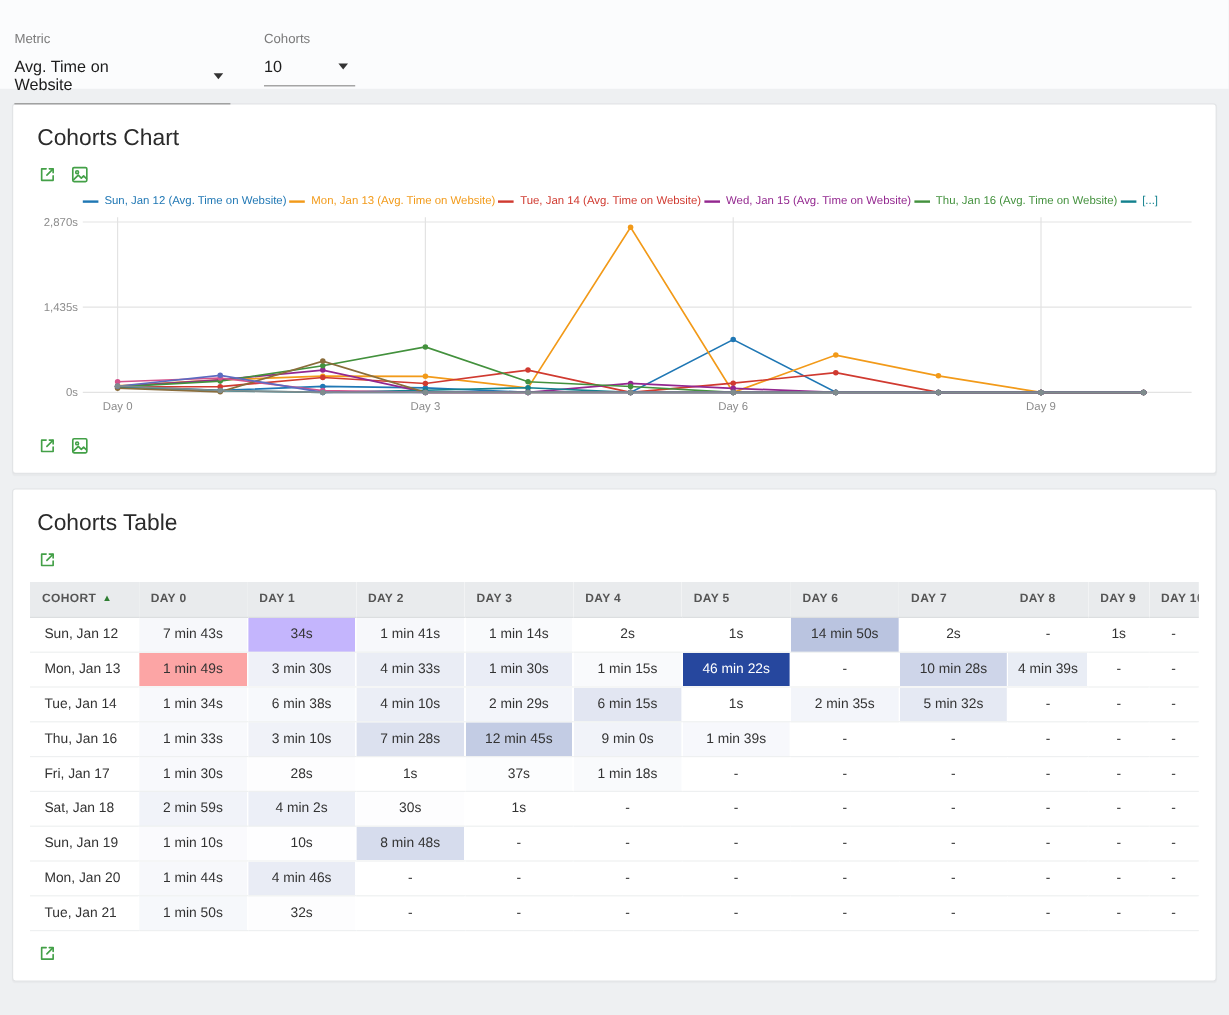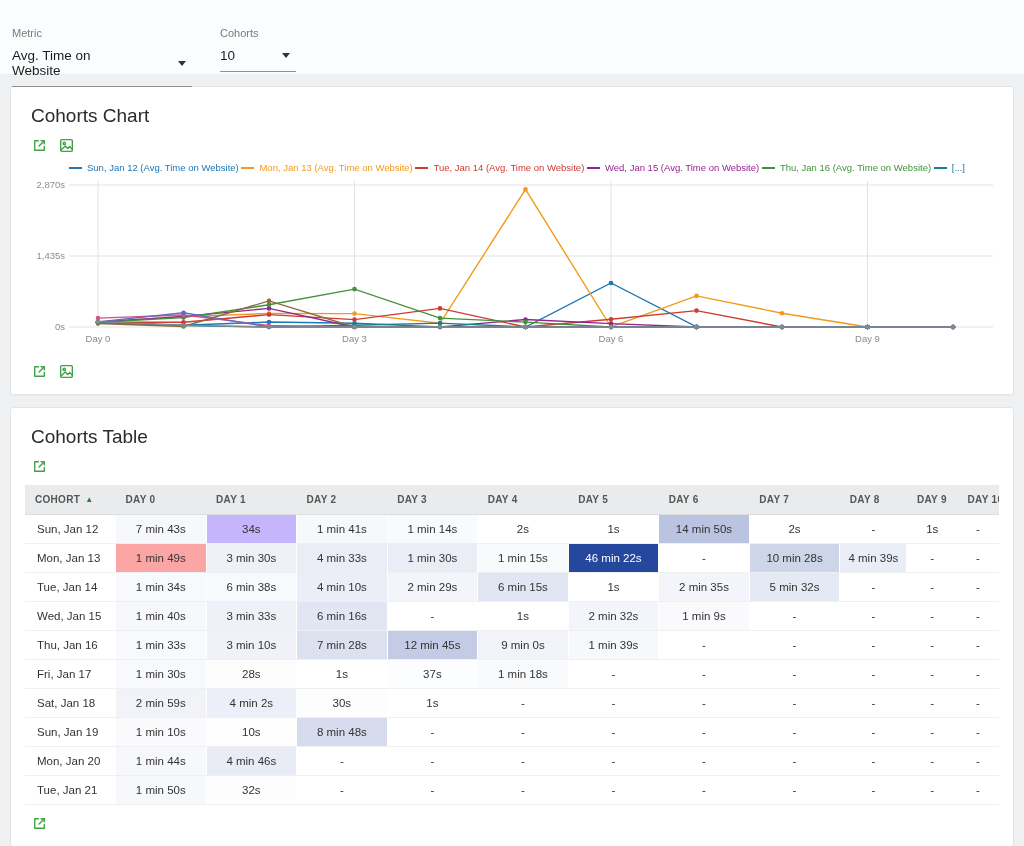--- a/index.html
+++ b/index.html
@@ -379,34 +379,20 @@
           <td class="value-cell" style="background: rgb(243, 245, 250);">2 min 29s</td>
           <td class="value-cell" style="background: rgb(226, 230, 242);">6 min 15s</td>
           <td class="value-cell" style="background: rgb(255, 255, 255);">1s</td>
           <td class="value-cell" style="background: rgb(243, 245, 250);">2 min 35s</td>
           <td class="value-cell" style="background: rgb(229, 233, 243);">5 min 32s</td>
           <td class="value-cell">-</td>
           <td class="value-cell">-</td>
           <td class="value-cell">-</td>
         </tr>
         <tr>
-          <td class="cohort-cell">Wed, Jan 15</td>
-          <td class="value-cell" style="background: rgb(247, 248, 252);">1 min 40s</td>
-          <td class="value-cell" style="background: rgb(238, 241, 248);">3 min 33s</td>
-          <td class="value-cell" style="background: rgb(226, 230, 242);">6 min 16s</td>
-          <td class="value-cell">-</td>
-          <td class="value-cell" style="background: rgb(255, 255, 255);">1s</td>
-          <td class="value-cell" style="background: rgb(243, 245, 250);">2 min 32s</td>
-          <td class="value-cell" style="background: rgb(250, 250, 253);">1 min 9s</td>
-          <td class="value-cell">-</td>
-          <td class="value-cell">-</td>
-          <td class="value-cell">-</td>
-          <td class="value-cell">-</td>
-        </tr>
-        <tr>
           <td class="cohort-cell">Thu, Jan 16</td>
           <td class="value-cell" style="background: rgb(248, 249, 252);">1 min 33s</td>
           <td class="value-cell" style="background: rgb(240, 242, 248);">3 min 10s</td>
           <td class="value-cell" style="background: rgb(220, 225, 239);">7 min 28s</td>
           <td class="value-cell" style="background: rgb(195, 204, 228);">12 min 45s</td>
           <td class="value-cell" style="background: rgb(241, 243, 249);">9 min 0s</td>
           <td class="value-cell" style="background: rgb(247, 248, 252);">1 min 39s</td>
           <td class="value-cell">-</td>
           <td class="value-cell">-</td>
           <td class="value-cell">-</td>

